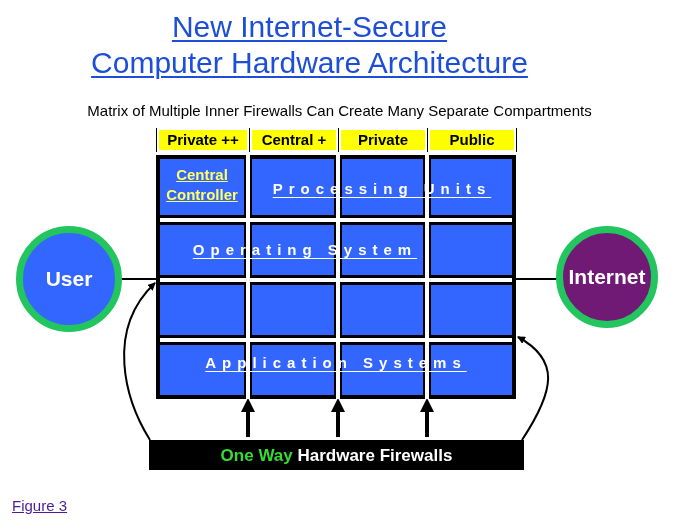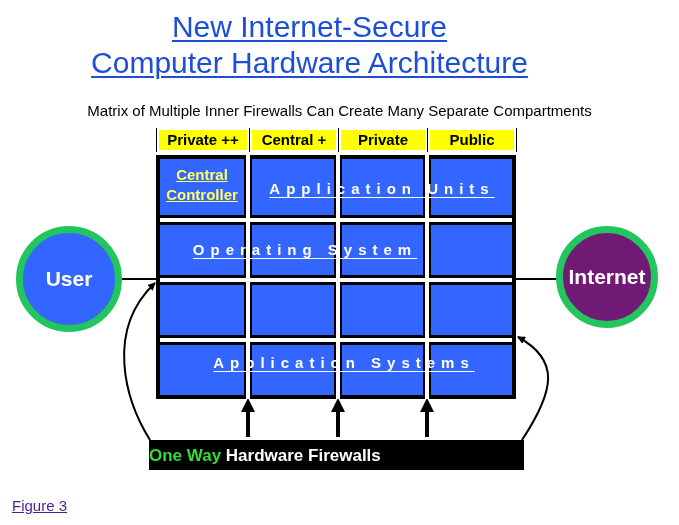--- a/index.html
+++ b/index.html
@@ -10,21 +10,21 @@
   .subtitle { left:0; width:679px; top:102px; text-align:center; font-size:15px; color:#000; }
   .zone { top:130px; height:20px; background:#ffff00; font-weight:bold; font-size:15px; text-align:center; line-height:20px; color:#000; }
   .zone-tick { top:128px; width:1px; height:24px; background:#000; }
   .grid { left:156px; top:155px; width:360px; height:244px; background:#000000; }
   .cell { background:#3366ff; }
   .hsep { background:#fff; height:4px; }
   .vsep { background:#fff; width:4px; }
   .row-label { color:#fff; font-weight:bold; font-size:15px; letter-spacing:6px; text-align:center; text-decoration:underline; text-decoration-thickness:1px; text-underline-offset:3px; white-space:nowrap; }
   .cc { color:#ffff66; font-weight:bold; font-size:15px; text-align:center; line-height:20px; text-decoration:underline; }
   .circle { border-radius:50%; border:7px solid #22c55e; color:#fff; font-weight:bold; font-size:21px; display:flex; align-items:center; justify-content:center; box-sizing:border-box; }
-  .fw-bar { left:149px; top:440px; width:375px; height:30px; background:#000; color:#fff; font-weight:bold; font-size:17px; line-height:32px; }
+  .fw-bar { left:149px; top:440px; width:375px; height:30px; background:#000; color:#fff; font-weight:bold; font-size:17px; text-align:center; line-height:32px; }
   .fig { left:12px; top:497px; font-size:15px; text-decoration:underline; color:#4c1d95; }
 </style>
 </head>
 <body>
 
 <div class="abs title" style="top:10px;"><span>New Internet-Secure</span></div>
 <div class="abs title" style="top:46px;"><span>Computer Hardware Architecture</span></div>
 <div class="abs subtitle">Matrix of Multiple Inner Firewalls Can Create Many Separate Compartments</div>
 
 <div class="abs zone-tick" style="left:156px;"></div>
@@ -83,23 +83,23 @@
   <div class="abs vsep" style="left:269px;top:0;height:244px;"></div>
 
   <div class="abs hsep" style="left:4px;top:63px;width:352px;"></div>
   <div class="abs hsep" style="left:4px;top:123px;width:352px;"></div>
   <div class="abs hsep" style="left:4px;top:183px;width:352px;"></div>
 
   <div class="abs cc" style="left:0;top:10px;width:92px;">
     <div>Central</div>
     <div>Controller</div>
   </div>
-  <div class="abs row-label" style="left:92px;top:25px;width:268px;">Application Units</div>
+  <div class="abs row-label" style="left:92px;top:25px;width:268px;">Processing Units</div>
   <div class="abs row-label" style="left:0;top:86px;width:298px;">Operating System</div>
-  <div class="abs row-label" style="left:0;top:199px;width:360px;padding-left:8px;">Application Systems</div>
+  <div class="abs row-label" style="left:0;top:199px;width:360px;">Application Systems</div>
 </div>
 
 <div class="abs circle" style="left:16px;top:226px;width:106px;height:106px;background:#3366ff;">
   <span>User</span>
 </div>
 <div class="abs circle" style="left:556px;top:226px;width:102px;height:102px;background:#701a75;">
   <span>Internet</span>
 </div>
 
 <div class="abs fw-bar">

